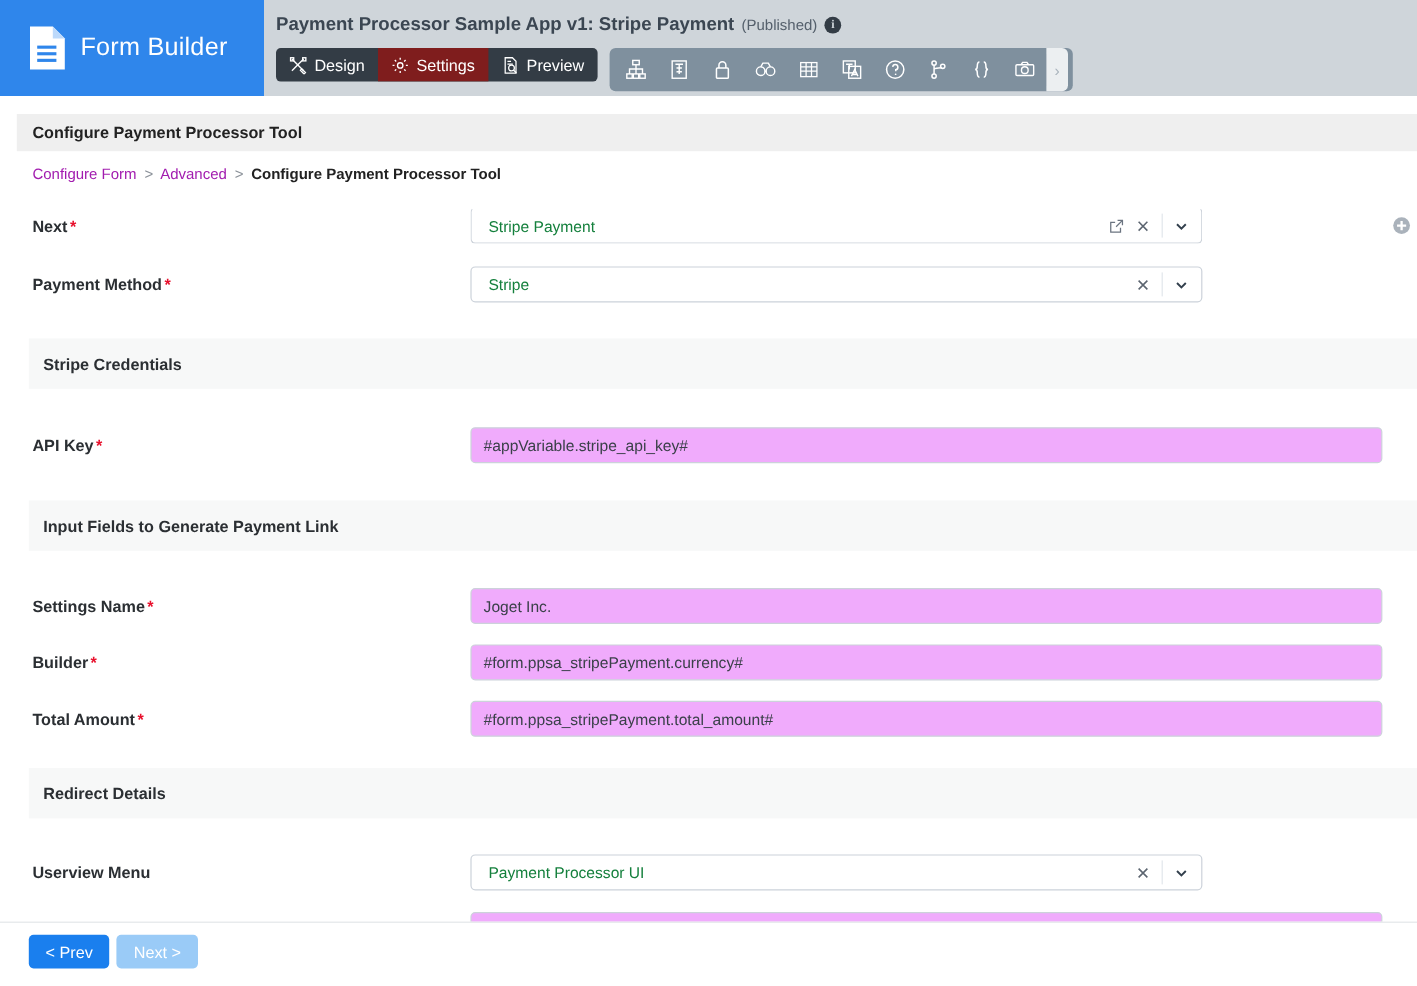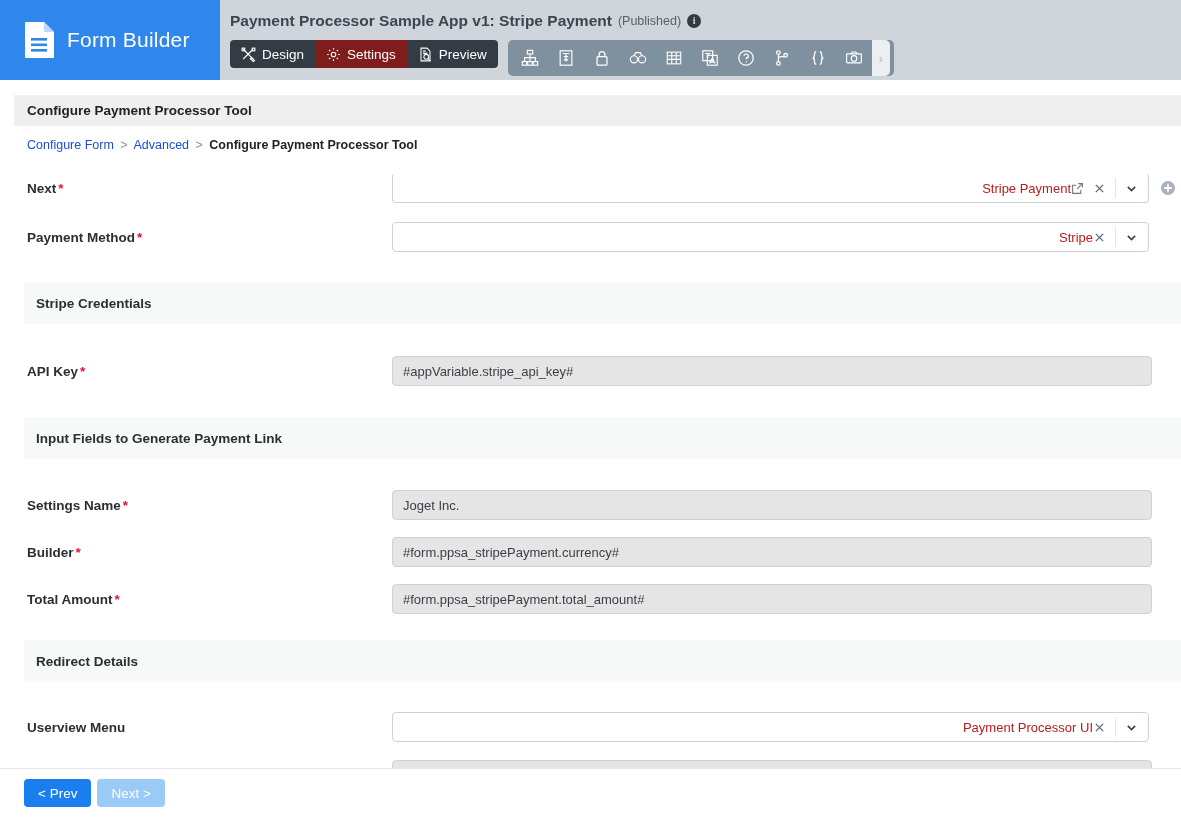--- a/index.html
+++ b/index.html
@@ -90,56 +90,55 @@
   .card-header {
     background: #efefef; height: 31px;
     display: flex; align-items: center;
     padding-left: 13px;
     font-size: 13.5px; font-weight: bold; color: #222;
   }
   .breadcrumb {
     padding: 12px 0 0 13px;
     font-size: 12.5px; color: #6f7680;
   }
-  .breadcrumb .crumb { color:#1d4ed8; }
+  .breadcrumb .crumb { color:#a21caf; }
   .breadcrumb .sep { color:#8b9199; margin: 0 3px; }
   .breadcrumb .current { color:#222; font-weight: bold; }
 
   .form-area { padding: 0 0 0 0; position: relative; }
 
   .row {
     display: flex; align-items: center;
     padding-left: 13px;
   }
   .label {
     width: 365px; flex: none;
     font-size: 13.5px; font-weight: bold; color: #2b2f33;
   }
   .req { color: #e8112d; font-weight: bold; margin-left: 2px; }
 
   .ctl { flex: 1; position: relative; }
 
   .txtinput {
     width: 760px; height: 30px;
     border: 1px solid #ccd2da; border-radius: 4px;
-    background: #e5e5e5;
+    background: #f0abfc;
     font-size: 13px; color: #3a4049;
     padding: 0 10px;
     font-family: "Liberation Sans", sans-serif;
     outline: none;
   }
   .selectbox {
-    width: 757px; height: 30px;
+    width: 610px; height: 30px;
     border: 1px solid #ccd2da; border-radius: 4px;
     background: #ffffff;
     display: flex; align-items: center;
     padding: 0 6px 0 14px;
-    font-size: 13px; color: #b91c1c;
+    font-size: 13px; color: #15803d;
     position: relative;
-    text-align: right;
   }
   .selectbox.clipped { border-top-color: transparent; }
   .sel-val { flex: 1; }
   .sel-icons { display:flex; align-items:center; gap: 9px; padding-right:4px;}
   .sel-ic { color:#6b7480; cursor:pointer; display:flex; align-items:center;}
   .divider-v { width:1px; height:20px; background:#e2e6eb; }
   .plus-btn {
     position:absolute; left: 768px; top: 50%; transform: translateY(-50%);
     width: 16px; height: 16px; cursor: pointer;
   }

